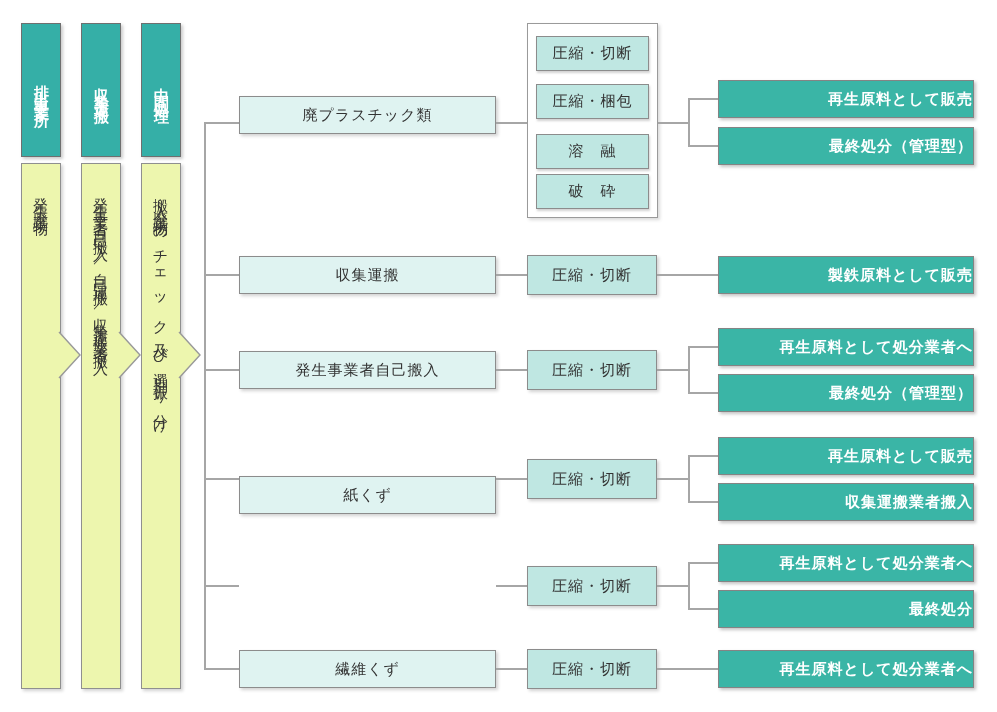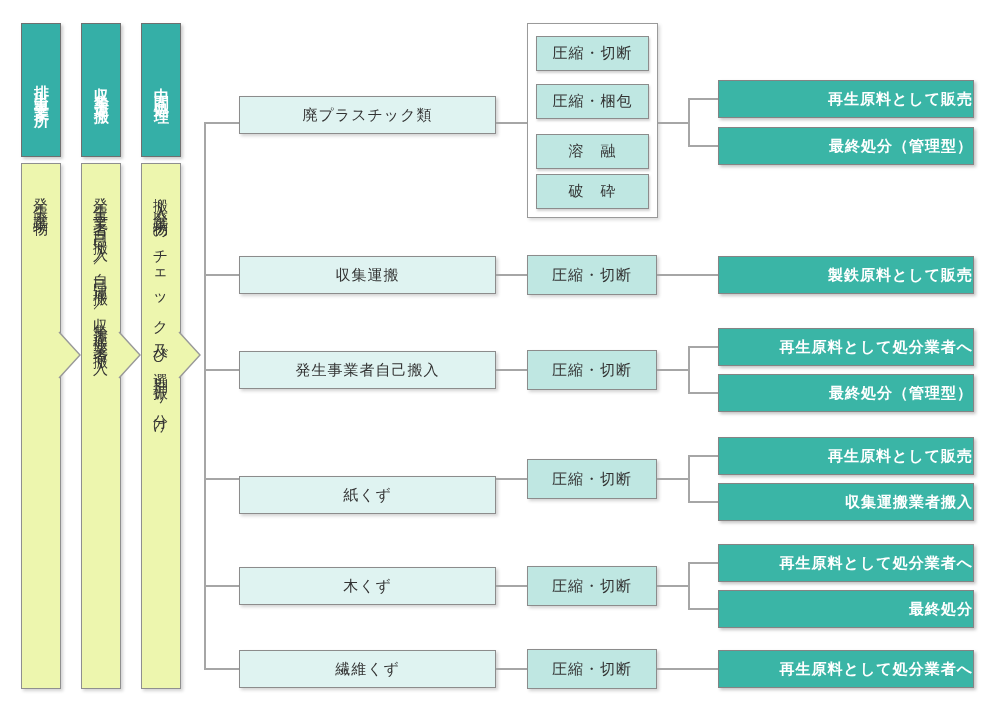--- a/index.html
+++ b/index.html
@@ -184,23 +184,20 @@
   <div class="line" style="left:690px;top:455px;width:28px;height:2px"></div>
   <div class="line" style="left:690px;top:501px;width:28px;height:2px"></div>
   <div class="out-box" style="top:437px">
     <span>再生原料として販売</span>
   </div>
   <div class="out-box" style="top:483px">
     <span>収集運搬業者搬入</span>
   </div>
 
   <div class="line" style="left:204px;top:585px;width:35px;height:2px"></div>
-  <div class="cat-box" style="top:567px">
-    <span>木くず</span>
-  </div>
   <div class="line" style="left:496px;top:585px;width:31px;height:2px"></div>
   <div class="proc-box" style="top:566px">
     <span>圧縮・切断</span>
   </div>
   <div class="line" style="left:657px;top:585px;width:32px;height:2px"></div>
   <div class="line" style="left:688px;top:562px;width:2px;height:48px"></div>
   <div class="line" style="left:690px;top:562px;width:28px;height:2px"></div>
   <div class="line" style="left:690px;top:608px;width:28px;height:2px"></div>
   <div class="out-box" style="top:544px">
     <span>再生原料として処分業者へ</span>

